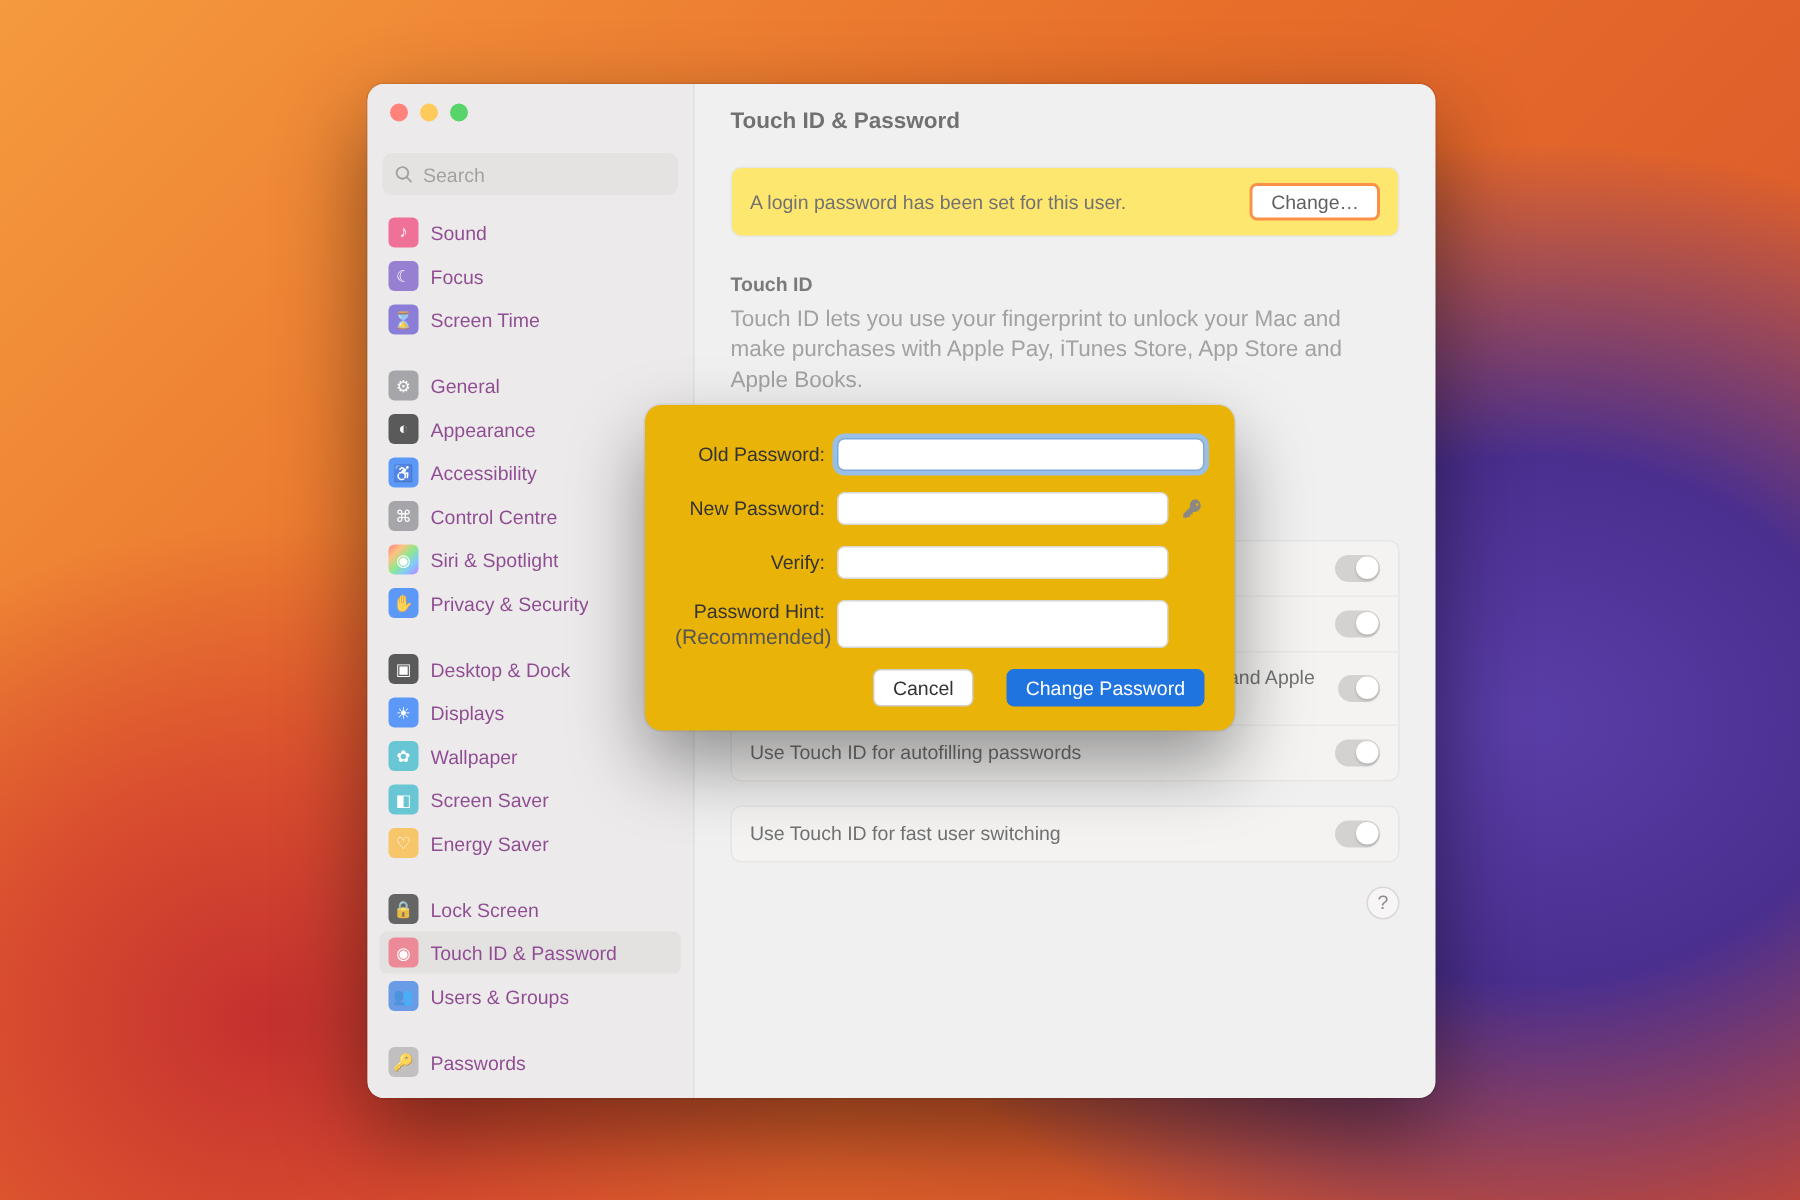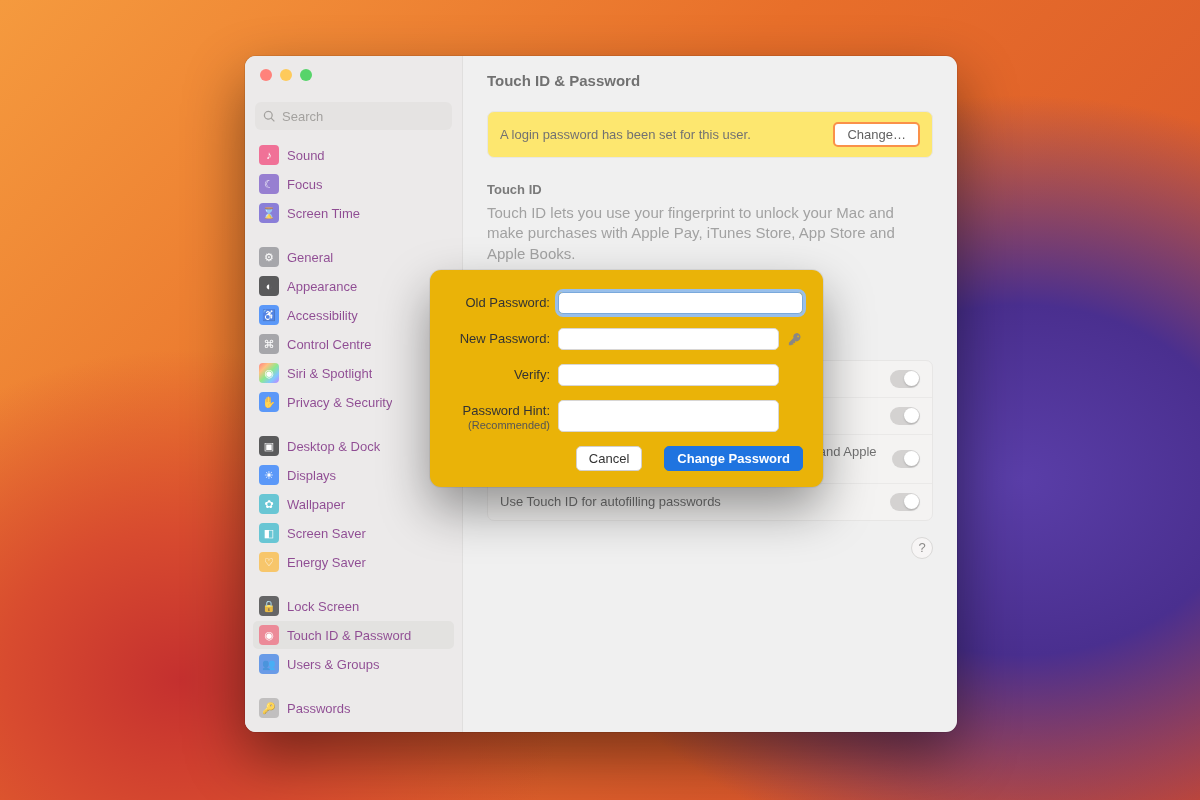--- a/index.html
+++ b/index.html
@@ -90,31 +90,31 @@
     position:absolute; left:430px; top:270px; width:393px;
     background:#eab308; border-radius:11px;
     box-shadow:0 22px 50px rgba(0,0,0,.4), 0 0 0 1px rgba(0,0,0,.06);
     padding:22px 20px 16px;
     z-index:5;
     font-size:13px;
   }
   .form-row{display:flex;align-items:center;margin-bottom:14px;gap:8px}
   .form-row.top{align-items:flex-end}
   .form-label{width:100px;text-align:right;color:#333;line-height:1.2}
-  .form-label .rec{display:block;font-size:11px;color:#555}
+  .form-label .rec{display:block;font-size:14px;color:#555}
   .form-input{
     flex:1;height:22px;border:1px solid #d8d6d4;border-radius:5px;padding:0 4px;font-size:13px;
     background:#fff;
   }
   .form-input.focused{outline:3px solid #98bfea;border-color:#7aa9dc}
   .form-input.tall{height:32px}
   .key-icon{width:16px;color:#8a8784;flex:0 0 16px;display:flex;justify-content:center}
   .modal-buttons{display:flex;justify-content:flex-end;gap:22px;margin-top:6px}
   .mbtn{border-radius:5px;padding:4px 12px;font-size:13px;border:1px solid #d1cfce;background:#fff;color:#333}
-  .mbtn.primary{background:#1f74e0;border-color:#1f74e0;color:#fff;font-weight:700}
+  .mbtn.primary{background:#1f74e0;border-color:#1f74e0;color:#fff;font-weight:400}
 
   
   .c-pink{background:#ec4a7a}.c-purple{background:#7a5cc4}.c-indigo{background:#6a5acd}
   .c-grey{background:#8e8e93}.c-black{background:#2c2c2e}.c-blue{background:#2e7cf6}
   .c-rainbow{background:linear-gradient(135deg,#ff5f5f,#ffb15f,#6fe36f,#5fb9ff,#b15fff)}
   .c-teal{background:#3fb6c8}.c-yellow{background:#f5b642}
   .c-dark{background:#3a3a3c}.c-touch{background:#e76a7b}.c-users{background:#3f7fe0}
   .c-key{background:#b0aead}
 </style>
 </head>
@@ -251,20 +251,26 @@
       <div class="toggle-row">
           <span>Use Touch ID for purchases in iTunes Store, App Store and Apple Books</span>
           <span class="switch"></span>
         </div>
       <div class="toggle-row">
           <span>Use Touch ID for autofilling passwords</span>
           <span class="switch"></span>
         </div>
     </div>
 
+    <div class="toggle-list">
+      <div class="toggle-row">
+          <span>Use Touch ID for fast user switching</span>
+          <span class="switch"></span>
+        </div>
+    </div>
 
     <div style="display:flex">
         <div class="help">?</div>
       </div>
   </div>
 </div>
 
 <div class="modal">
   <div class="form-row">
     <div class="form-label">Old Password:</div>

